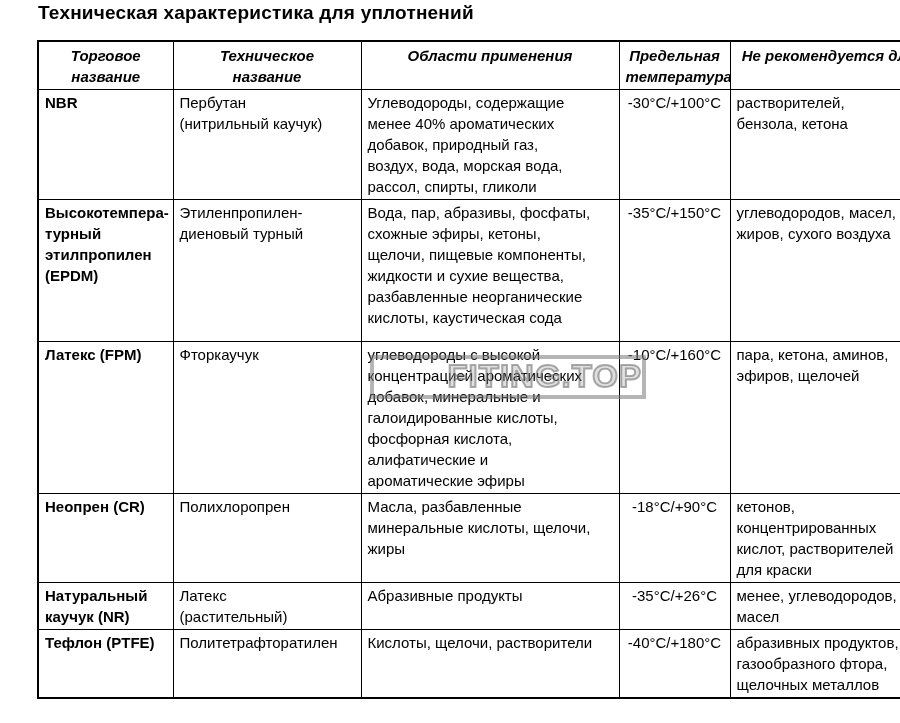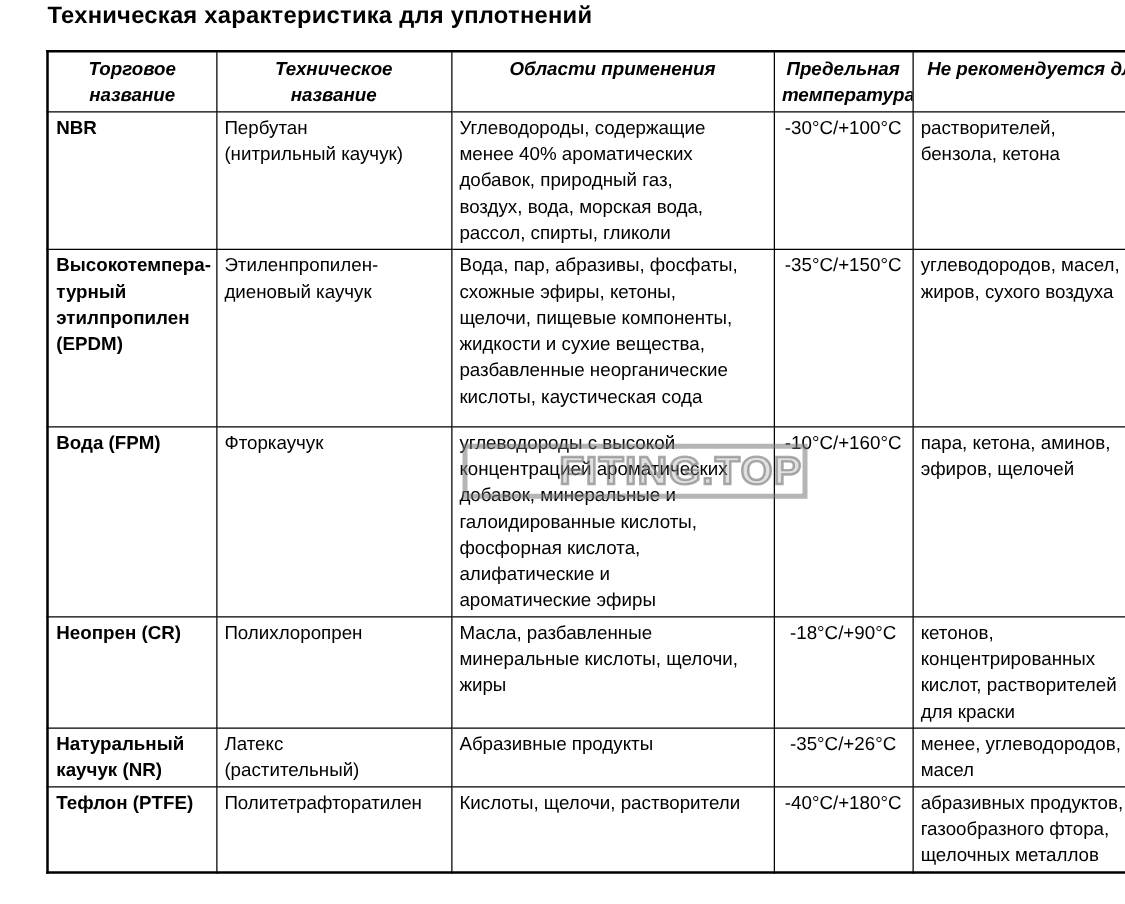--- a/index.html
+++ b/index.html
@@ -128,35 +128,35 @@
         <td>растворителей,
 бензола, кетона</td>
       </tr>
 
       <tr class="r-epdm">
         <td class="c-trade">Высокотемпера-
 турный
 этилпропилен
 (EPDM)</td>
         <td>Этиленпропилен-
-диеновый каучук</td>
+диеновый турный</td>
         <td>Вода, пар, абразивы, фосфаты,
 схожные эфиры, кетоны,
 щелочи, пищевые компоненты,
 жидкости и сухие вещества,
 разбавленные неорганические
 кислоты, каустическая сода</td>
         <td class="c-temp">-35°C/+150°C</td>
         <td>углеводородов, масел,
 жиров, сухого воздуха</td>
       </tr>
 
 
       <tr class="r-viton">
-        <td class="c-trade">Вода (FPM)</td>
+        <td class="c-trade">Латекс (FPM)</td>
         <td>Фторкаучук</td>
         <td>углеводороды с высокой
 концентрацией ароматических
 добавок, минеральные и
 галоидированные кислоты,
 фосфорная кислота,
 алифатические и
 ароматические эфиры</td>
         <td class="c-temp">-10°C/+160°C</td>
         <td>пара, кетона, аминов,

